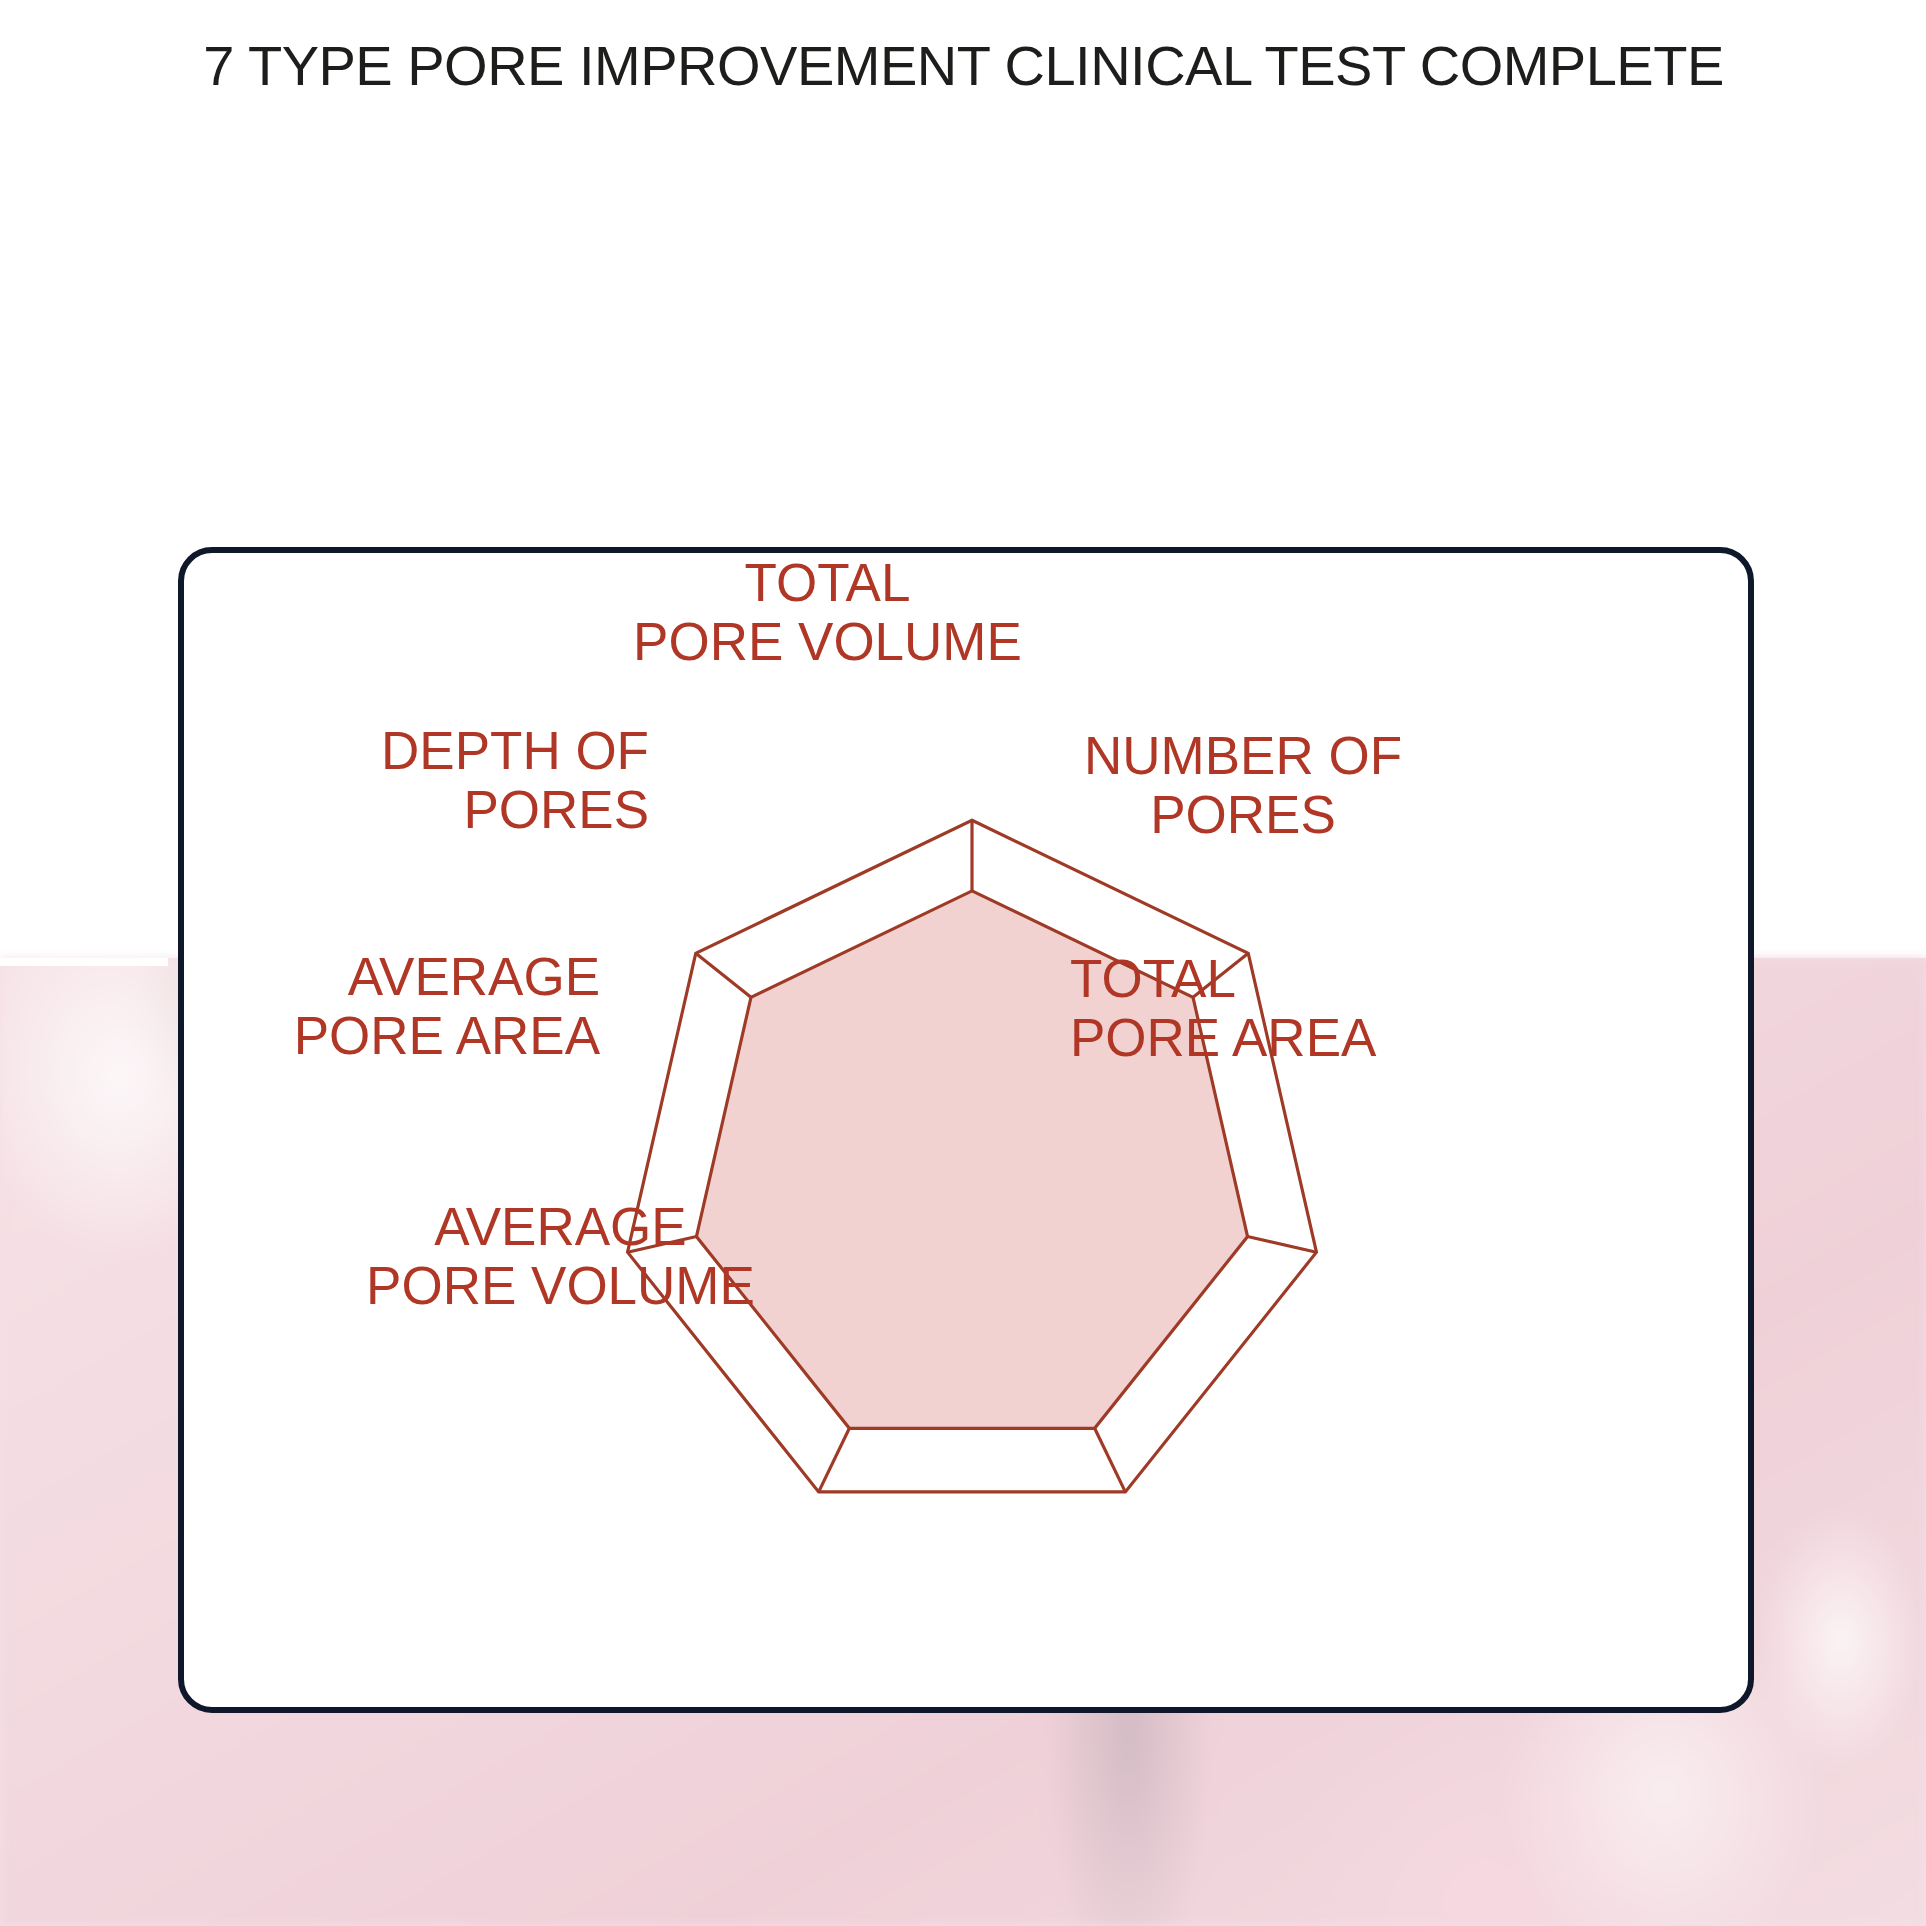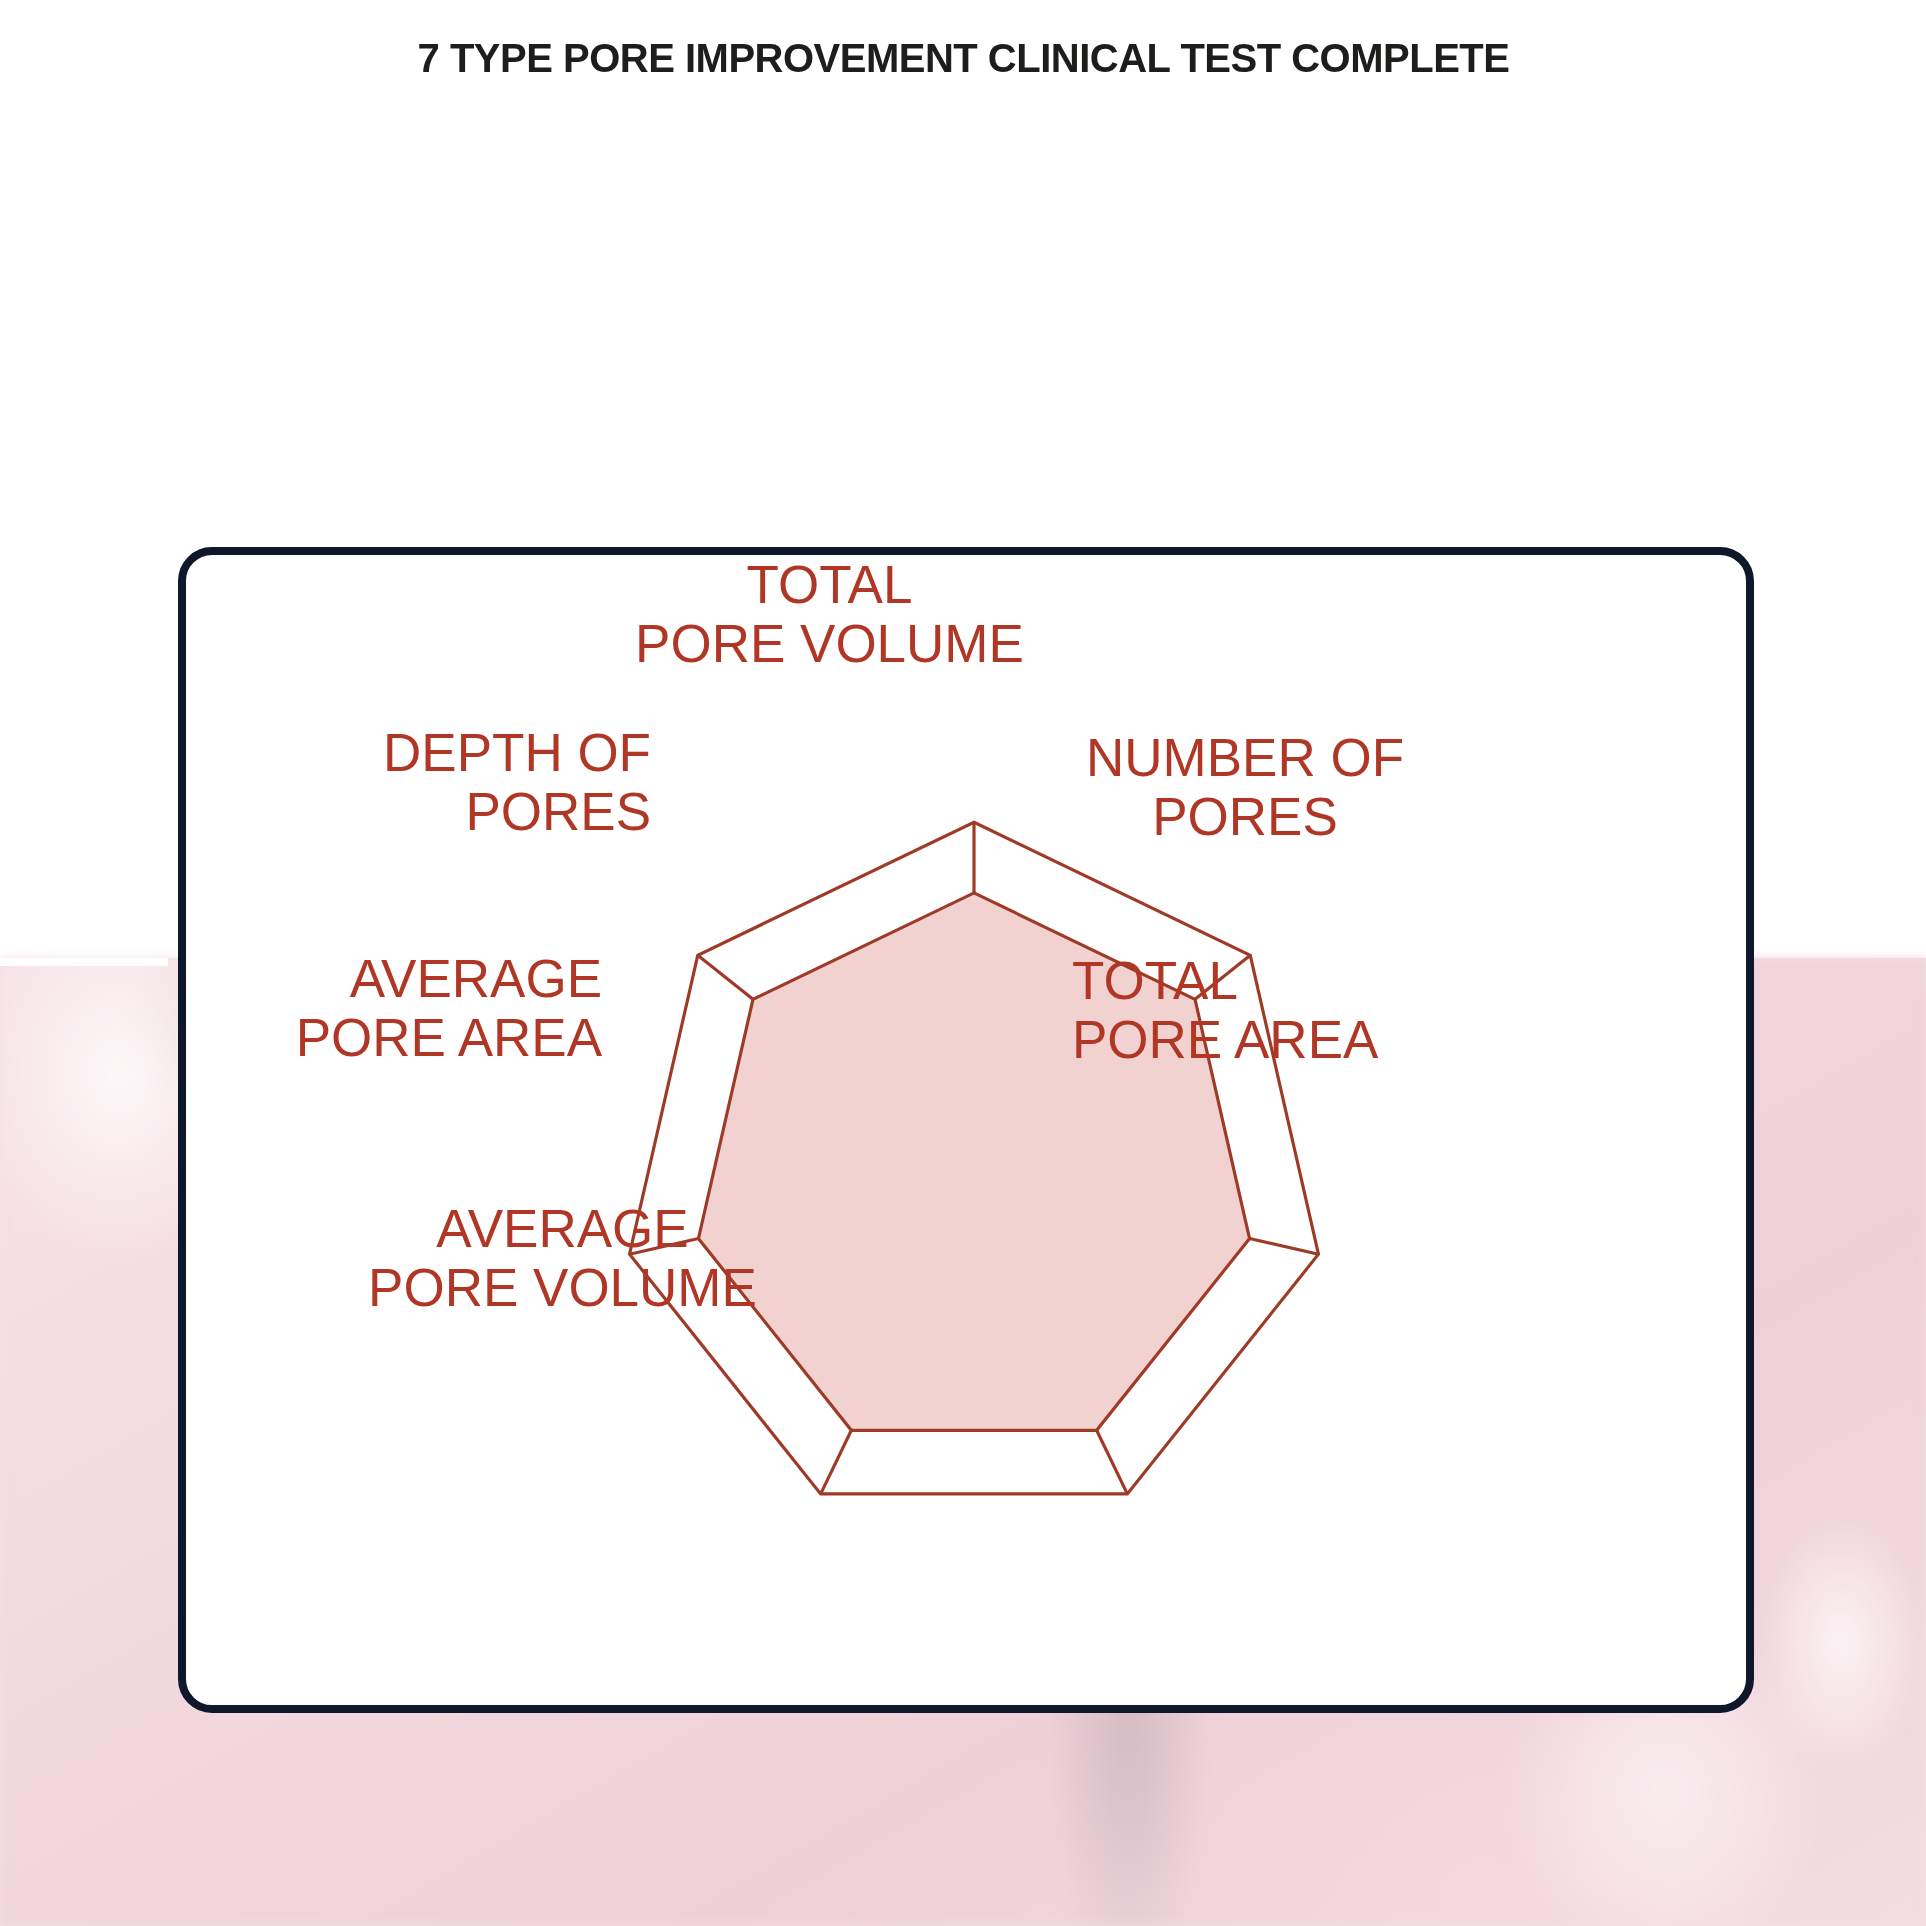--- a/index.html
+++ b/index.html
@@ -66,36 +66,36 @@
     padding-top: 139px;
     font-size: 81px;
     font-weight: 700;
     letter-spacing: -1px;
     color: #1d1d1b;
     line-height: 1.0;
   }
   .subtitle {
     margin: 0;
     padding-top: 38px;
-    font-size: 40px;
-    font-weight: 700;
+    font-size: 56px;
+    font-weight: 400;
     letter-spacing: -0.5px;
     color: #1d1d1b;
     line-height: 1.0;
   }
 
   
   .card {
     position: absolute;
     left: 178px;
     top: 547px;
     width: 1576px;
     height: 1166px;
     background: #ffffff;
-    border: 8px solid #0f172a;
+    border: 6px solid #0f172a;
     border-radius: 34px;
     box-sizing: border-box;
   }
   .card-inner {
     position: absolute;
     inset: 0;
     overflow: visible;
   }
 
   

